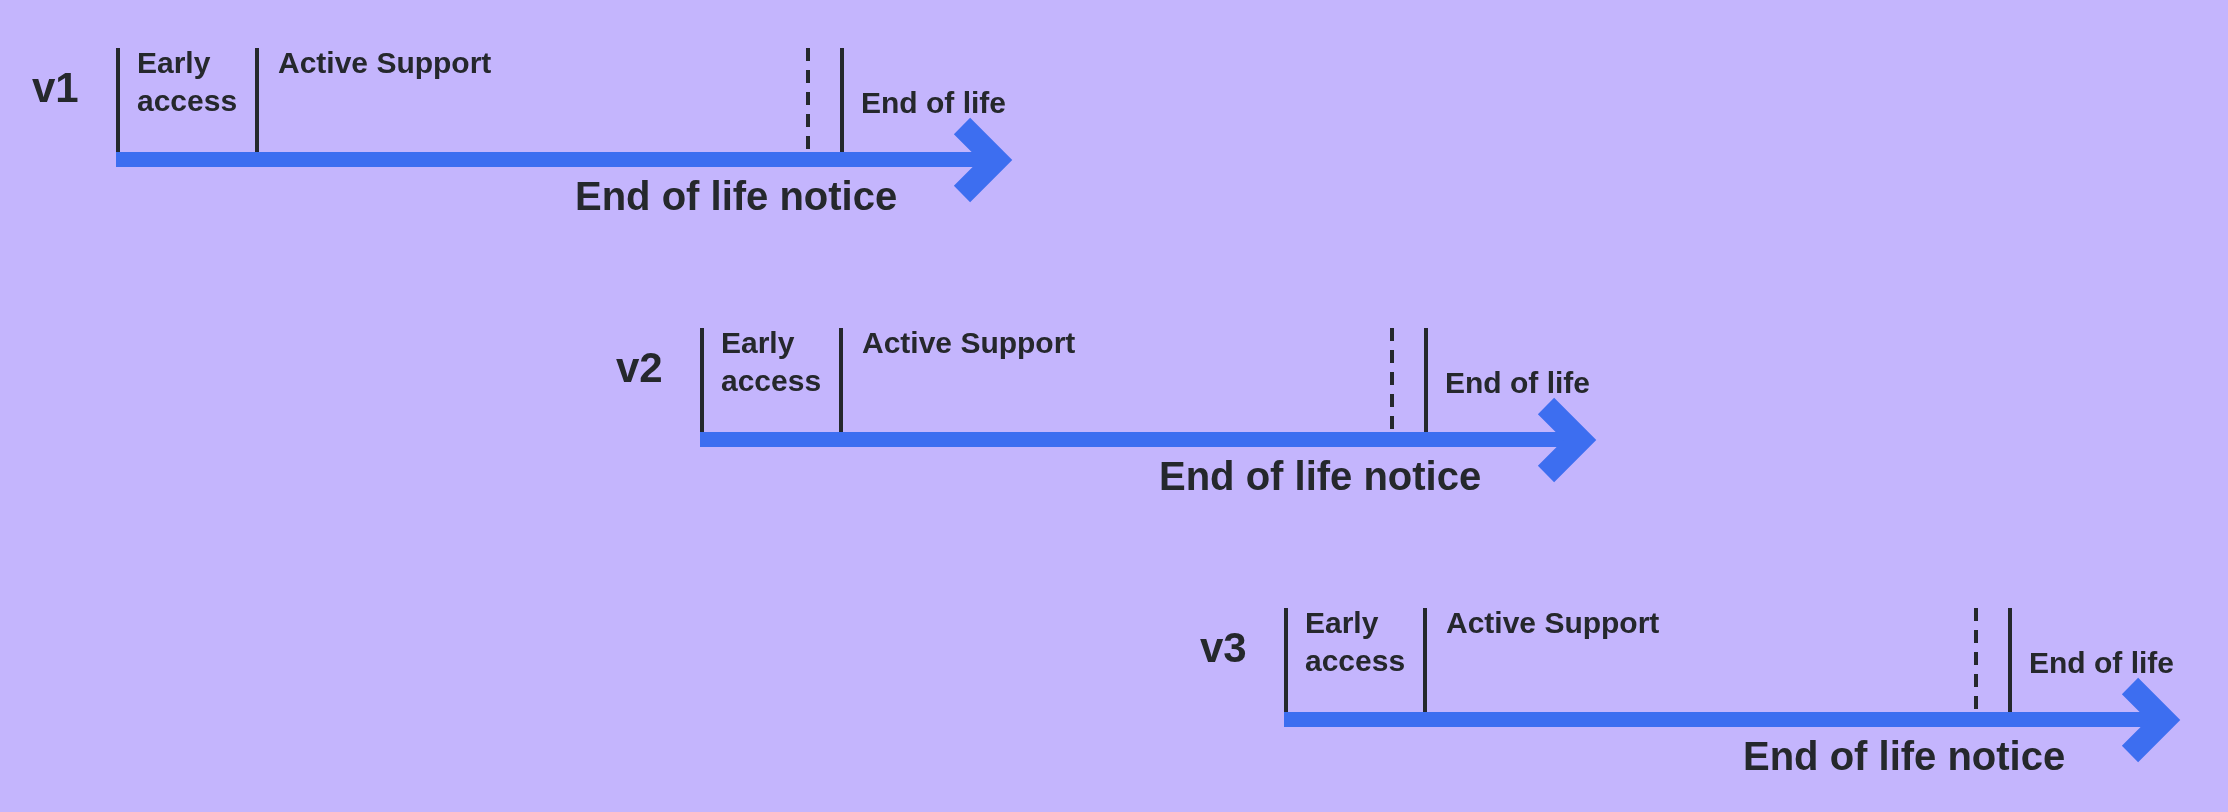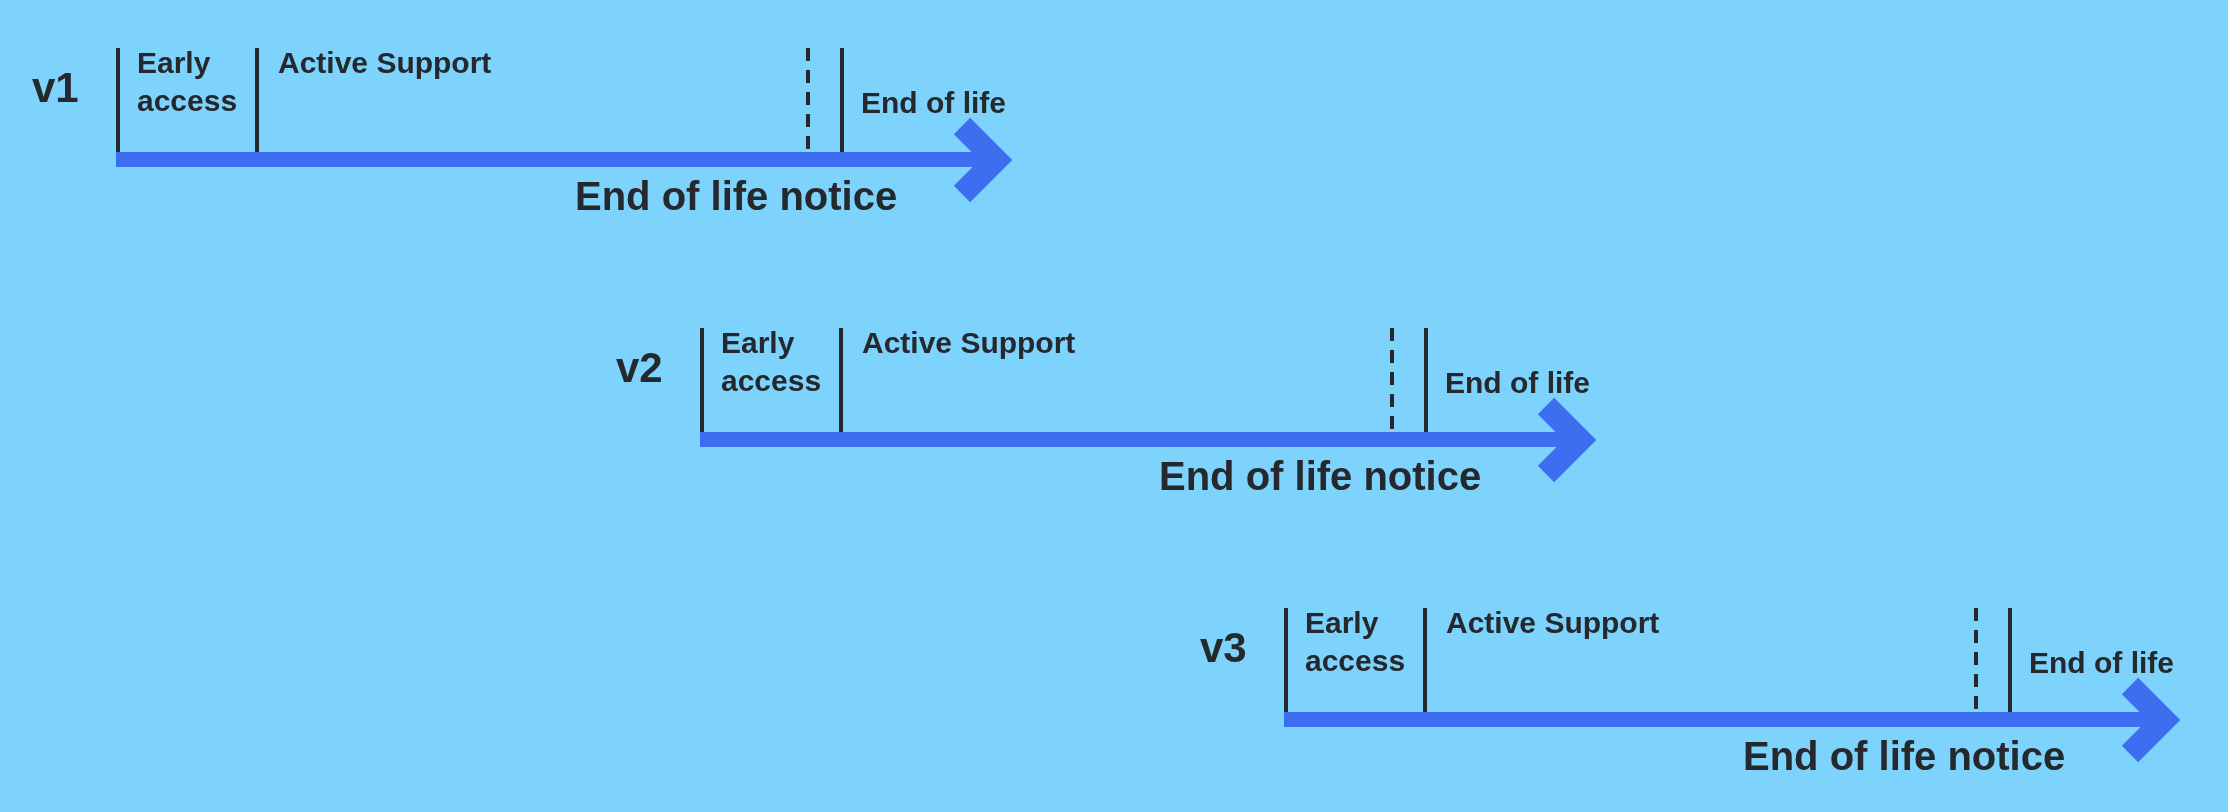--- a/index.html
+++ b/index.html
@@ -4,21 +4,21 @@
 <style>
   html, body {
     margin: 0;
     padding: 0;
     background: #ffffff;
   }
   .canvas {
     position: relative;
     width: 2228px;
     height: 812px;
-    background: #7dd3fc;
+    background: #c4b5fd;
     overflow: hidden;
     font-family: "Liberation Sans", sans-serif;
     color: var(--text-dark, #25282c);
   }
   .timeline {
     position: absolute;
     width: 1040px;
     height: 212px;
   }
   .tl-1 { left: 0px;    top: 0px;   }

